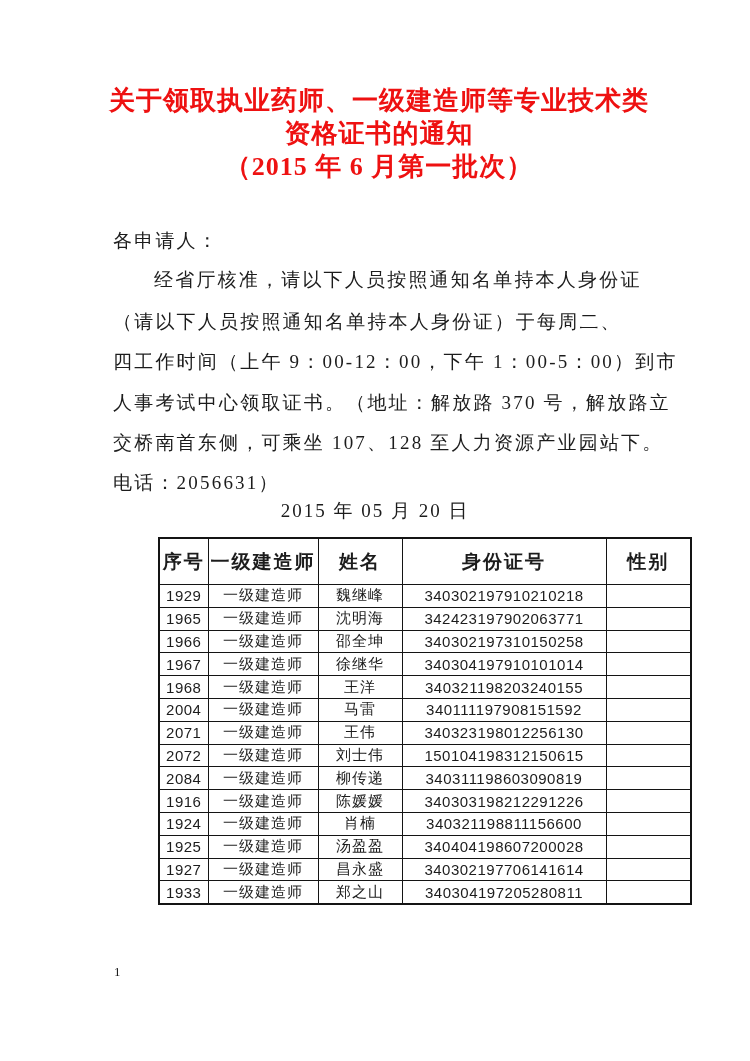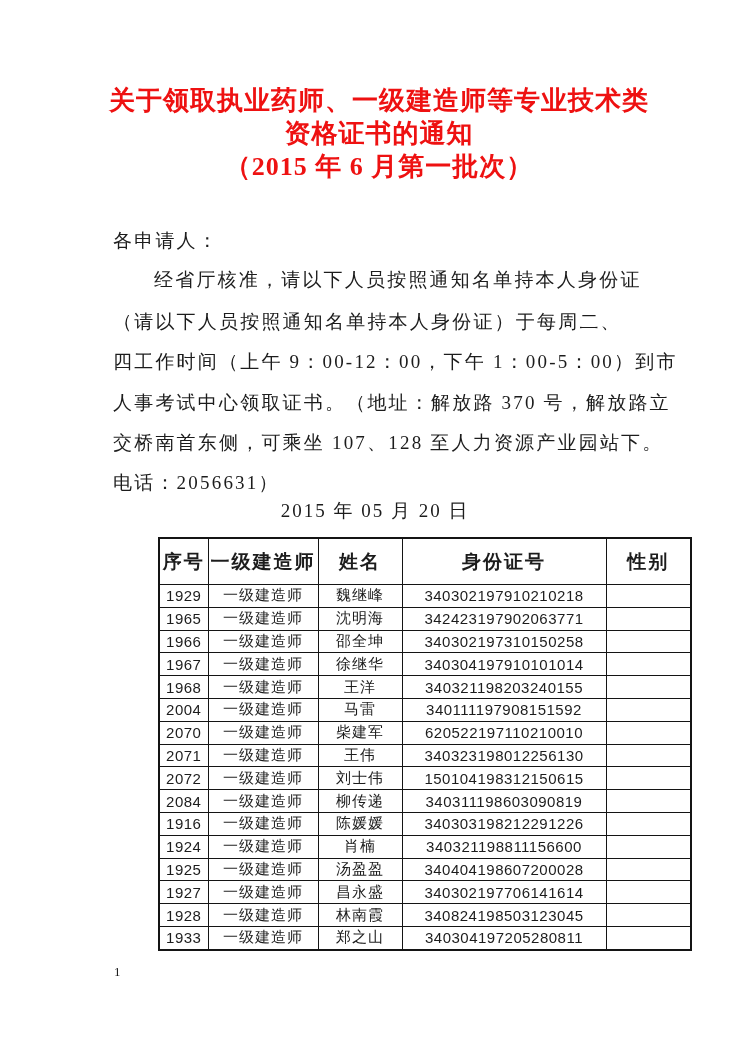--- a/index.html
+++ b/index.html
@@ -169,27 +169,20 @@
           <td class="c-gender"></td>
         </tr>
         <tr>
           <td class="c-no">2004</td>
           <td class="c-cert">一级建造师</td>
           <td class="c-name">马雷</td>
           <td class="c-id">340111197908151592</td>
           <td class="c-gender"></td>
         </tr>
         <tr>
-          <td class="c-no">2070</td>
-          <td class="c-cert">一级建造师</td>
-          <td class="c-name">柴建军</td>
-          <td class="c-id">620522197110210010</td>
-          <td class="c-gender"></td>
-        </tr>
-        <tr>
           <td class="c-no">2071</td>
           <td class="c-cert">一级建造师</td>
           <td class="c-name">王伟</td>
           <td class="c-id">340323198012256130</td>
           <td class="c-gender"></td>
         </tr>
         <tr>
           <td class="c-no">2072</td>
           <td class="c-cert">一级建造师</td>
           <td class="c-name">刘士伟</td>
@@ -225,27 +218,20 @@
           <td class="c-gender"></td>
         </tr>
         <tr>
           <td class="c-no">1927</td>
           <td class="c-cert">一级建造师</td>
           <td class="c-name">昌永盛</td>
           <td class="c-id">340302197706141614</td>
           <td class="c-gender"></td>
         </tr>
         <tr>
-          <td class="c-no">1928</td>
-          <td class="c-cert">一级建造师</td>
-          <td class="c-name">林南霞</td>
-          <td class="c-id">340824198503123045</td>
-          <td class="c-gender"></td>
-        </tr>
-        <tr>
           <td class="c-no">1933</td>
           <td class="c-cert">一级建造师</td>
           <td class="c-name">郑之山</td>
           <td class="c-id">340304197205280811</td>
           <td class="c-gender"></td>
         </tr>
       </tbody>
   </table>
 
   <div class="page-number">1</div>

